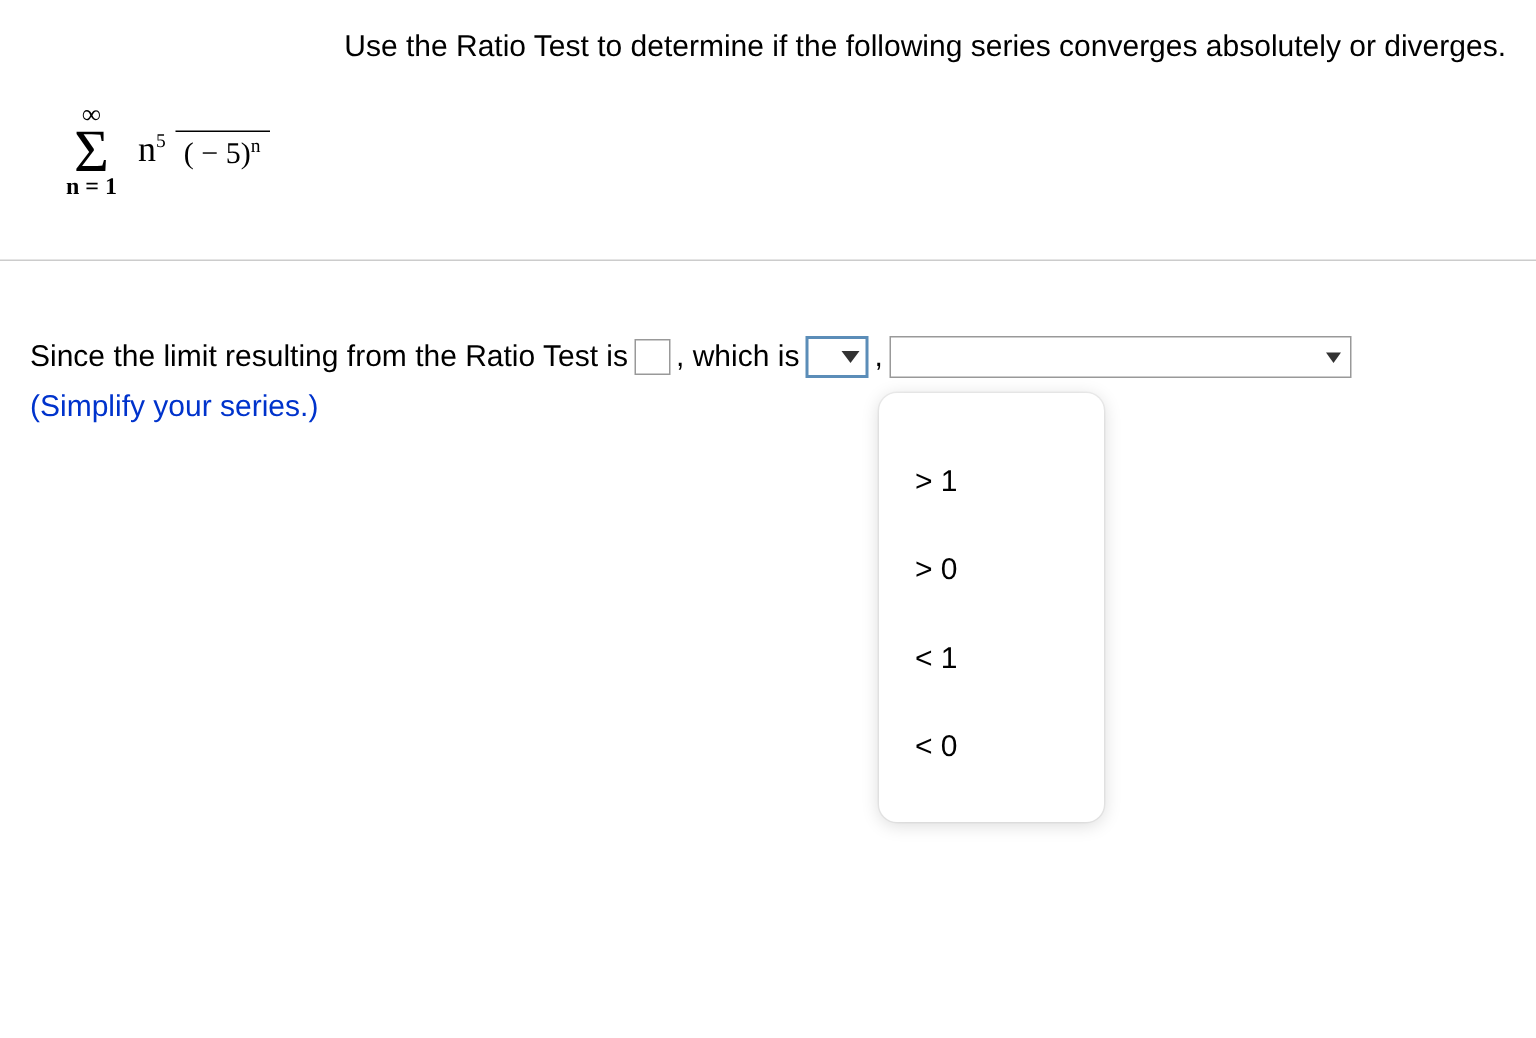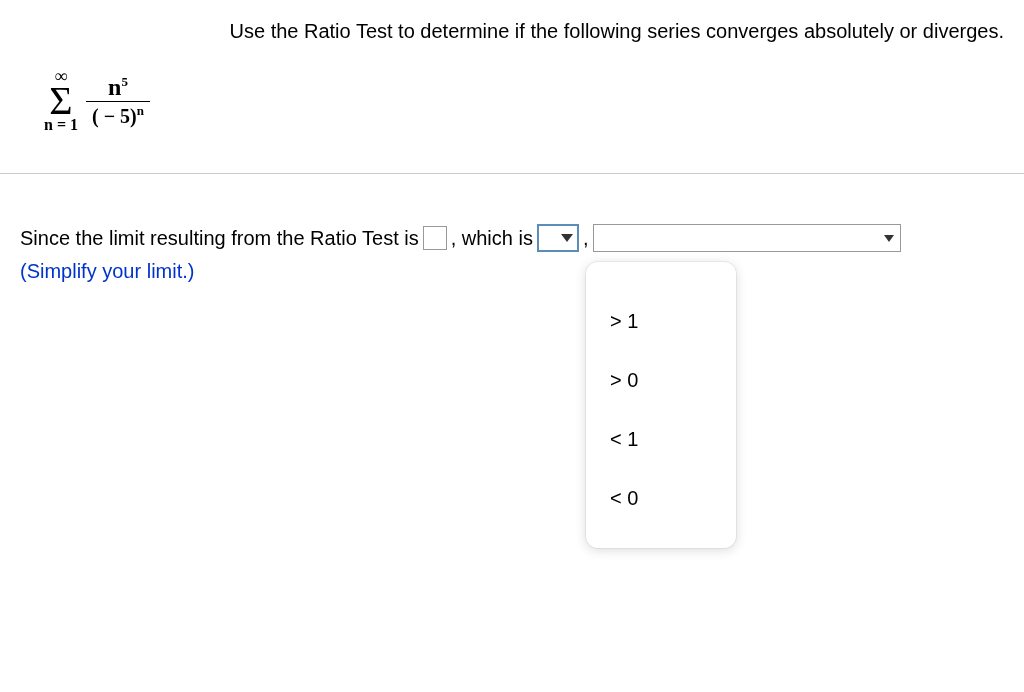--- a/index.html
+++ b/index.html
@@ -40,24 +40,22 @@
     .sigma-symbol {
       font-size: 40px;
       line-height: 0.8;
     }
     .sigma-bottom {
       font-size: 16px;
       font-weight: bold;
     }
     .fraction {
       display: flex;
-      flex-direction: column;
       align-items: center;
       line-height: 1;
-      font-weight: bold;
     }
     .numerator {
       padding: 0 6px 2px;
     }
     .denominator {
       border-top: 1.5px solid #000;
       padding: 2px 6px 0;
     }
     .power-5 {
       font-size: 24px;
@@ -172,21 +170,21 @@
     <span class="input-box"></span>
     <span>, which is</span>
     <span class="dropdown-closed">
       <span class="dropdown-arrow"></span>
     </span>
     <span>,</span>
     <span class="dropdown-long">
       <span class="dropdown-arrow-sm"></span>
     </span>
   </div>
-  <div class="hint">(Simplify your limit.)</div>
+  <div class="hint">(Simplify your series.)</div>
 
   <div class="dropdown-menu">
     <div class="dropdown-item">&gt; 1</div>
     <div class="dropdown-item">&gt; 0</div>
     <div class="dropdown-item">&lt; 1</div>
     <div class="dropdown-item">&lt; 0</div>
   </div>
 </div>
 
 </body></html>

